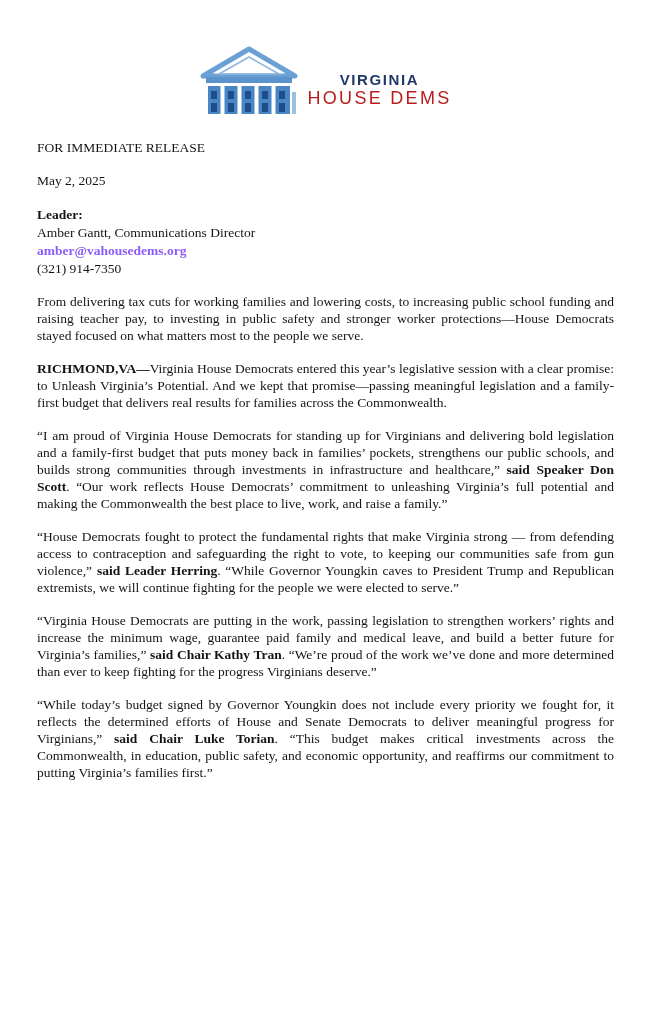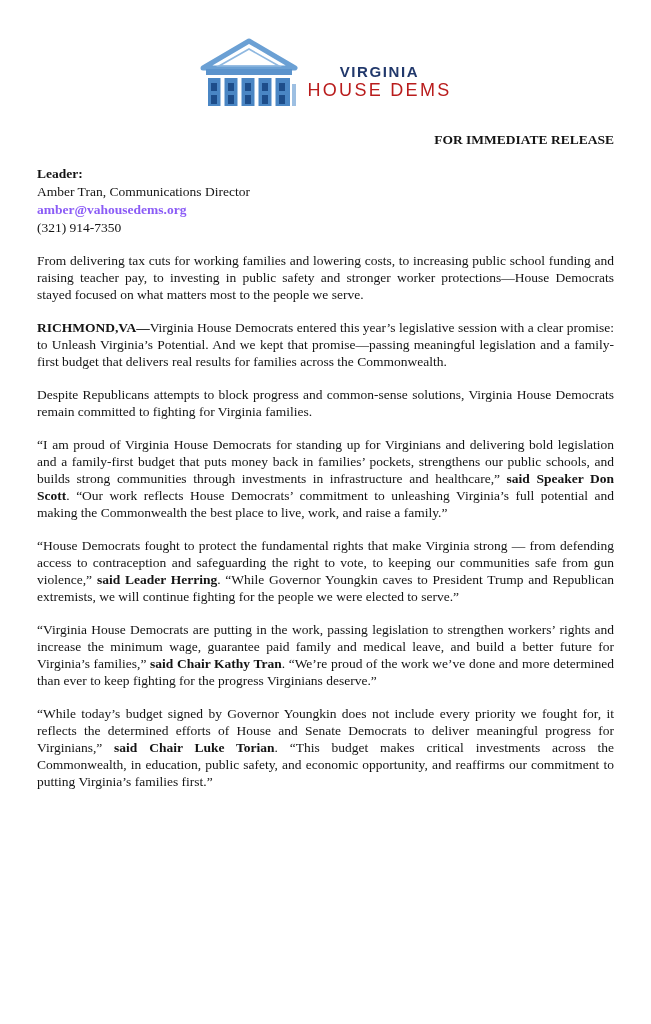--- a/index.html
+++ b/index.html
@@ -1,19 +1,19 @@
 <!DOCTYPE html>
 <html><head>
 <meta charset="utf-8">
 <style>
   html, body { margin: 0; padding: 0; background: #ffffff; }
   .page {
     width: 651px;
     height: 789px;
-    margin: 4px auto;
+    margin: 12px auto;
     background: #ffffff;
     position: relative;
     overflow: hidden;
     font-family: "Liberation Serif", serif;
     color: #141414;
   }
   .content { padding: 0 37px; }
 
   
   .logo-row {
@@ -36,24 +36,23 @@
     font-weight: 400;
     font-size: 18px;
     letter-spacing: 2.3px;
     color: #b91c1c;
     line-height: 20px;
   }
 
   
   .release-tag {
     margin-top: 21px;
-    font-weight: bold;
+    font-weight: normal;
     font-size: 13.5px;
     line-height: 17px;
-    text-align: right;
   }
   .date-line { margin-top: 16px; font-size: 13.5px; line-height: 17px; }
   .contact-block { margin-top: 17px; font-size: 13.5px; line-height: 18px; }
   .contact-label { font-weight: bold; }
   .contact-email a {
     font-weight: bold;
     color: #8b5cf6;
     text-decoration: none;
   }
 
@@ -121,38 +120,38 @@
     </span>
     <div class="logo-text">
       <div class="logo-line1">VIRGINIA</div>
       <div class="logo-line2">HOUSE DEMS</div>
     </div>
   </div>
 
   <div class="content">
 
     <div class="release-tag">FOR IMMEDIATE RELEASE</div>
+    <div class="date-line">May 2, 2025</div>
 
     <div class="contact-block">
       <div class="contact-label">Leader:</div>
-      <div>Amber Tran, Communications Director</div>
+      <div>Amber Gantt, Communications Director</div>
       <div class="contact-email">
         <a href="#">amber@vahousedems.org</a>
       </div>
       <div>(321) 914-7350</div>
     </div>
 
 
     <div class="body-text">
 
       <p class="body-para"><span>From delivering tax cuts for working families and lowering costs, to increasing public school funding and raising teacher pay, to investing in public safety and stronger worker protections—House Democrats stayed focused on what matters most to the people we serve.</span></p>
 
       <p class="body-para"><span class="b">RICHMOND,VA—</span><span>Virginia House Democrats entered this year’s legislative session with a clear promise: to Unleash Virginia’s Potential. And we kept that promise—passing meaningful legislation and a family-first budget that delivers real results for families across the Commonwealth.</span></p>
 
-      <p class="body-para"><span>Despite Republicans attempts to block progress and common-sense solutions, Virginia House Democrats remain committed to fighting for Virginia families.</span></p>
 
       <p class="body-para"><span>“I am proud of Virginia House Democrats for standing up for Virginians and delivering bold legislation and a family-first budget that puts money back in families’ pockets, strengthens our public schools, and builds strong communities through investments in infrastructure and healthcare,” </span><span class="b">said Speaker Don Scott</span><span>. “Our work reflects House Democrats’ commitment to unleashing Virginia’s full potential and making the Commonwealth the best place to live, work, and raise a family.”</span></p>
 
       <p class="body-para"><span>“House Democrats fought to protect the fundamental rights that make Virginia strong — from defending access to contraception and safeguarding the right to vote, to keeping our communities safe from gun violence,” </span><span class="b">said Leader Herring</span><span>. “While Governor Youngkin caves to President Trump and Republican extremists, we will continue fighting for the people we were elected to serve.”</span></p>
 
       <p class="body-para"><span>“Virginia House Democrats are putting in the work, passing legislation to strengthen workers’ rights and increase the minimum wage, guarantee paid family and medical leave, and build a better future for Virginia’s families,” </span><span class="b">said Chair Kathy Tran</span><span>. “We’re proud of the work we’ve done and more determined than ever to keep fighting for the progress Virginians deserve.”</span></p>
 
       <p class="body-para"><span>“While today’s budget signed by Governor Youngkin does not include every priority we fought for, it reflects the determined efforts of House and Senate Democrats to deliver meaningful progress for Virginians,” </span><span class="b">said Chair Luke Torian</span><span>. “This budget makes critical investments across the Commonwealth, in education, public safety, and economic opportunity, and reaffirms our commitment to putting Virginia’s families first.”</span></p>
 
     </div>

